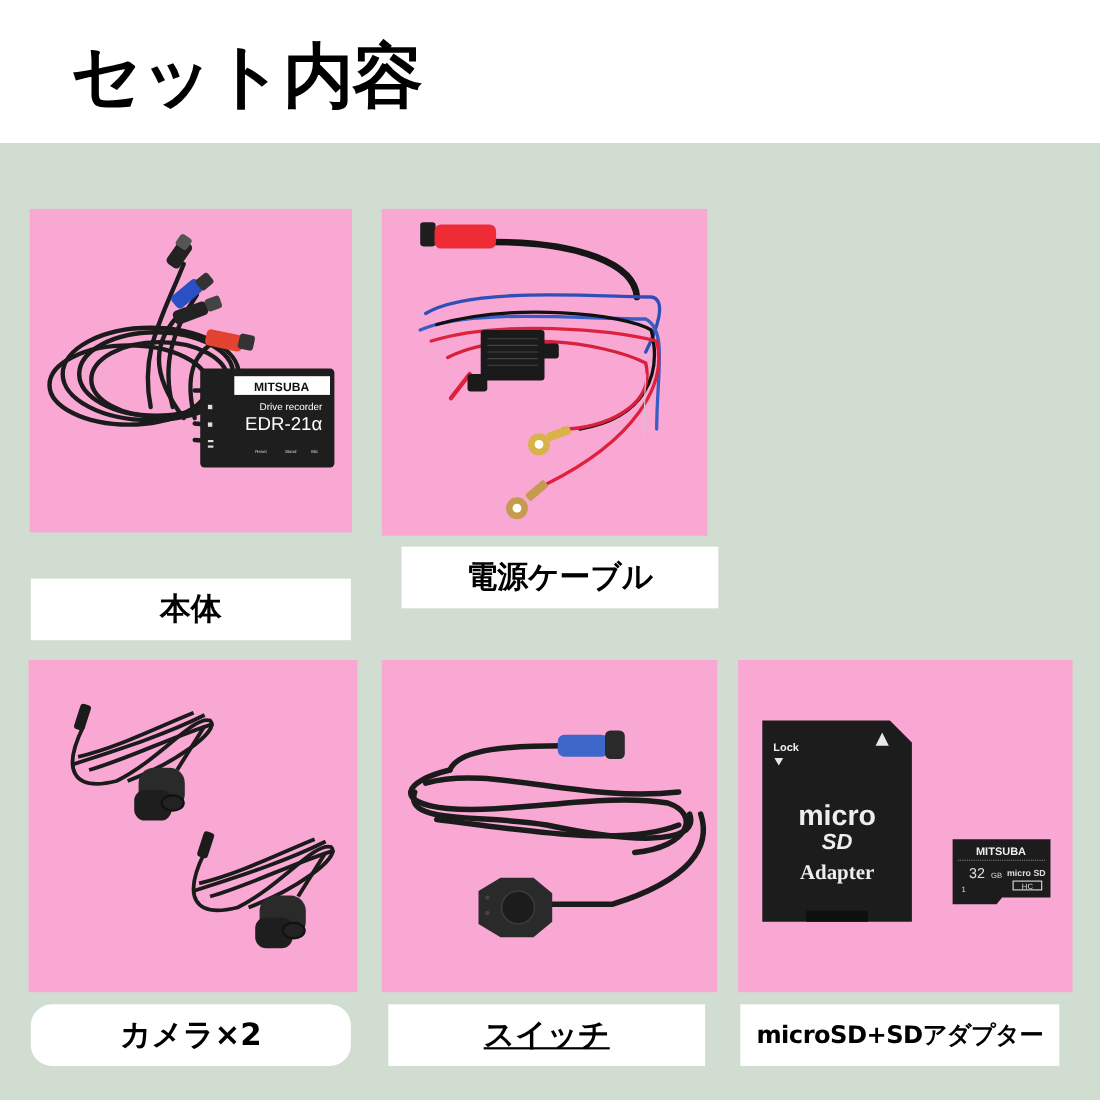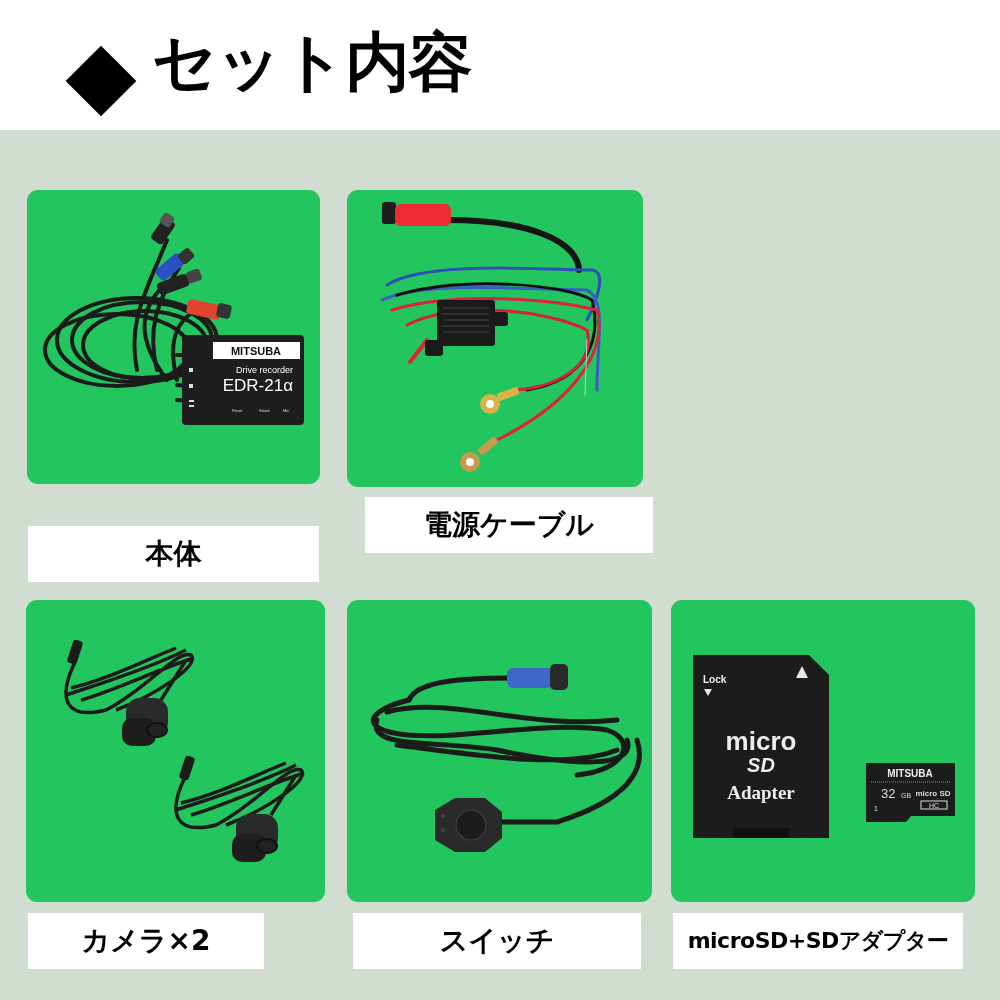--- a/index.html
+++ b/index.html
@@ -6,33 +6,34 @@
   body {
     width: 1000px; height: 1000px; position: relative; overflow: hidden;
     background: #ffffff;
     font-family: "DejaVu Sans", "Liberation Sans", sans-serif;
   }
   .header {
     position: absolute; left: 0; top: 0; width: 1000px; height: 130px; background: #ffffff;
   }
   .title {
     position: absolute; left: 64px; top: 26px; height: 80px;
-    display: flex; align-items: flex-end;
+    display: flex; align-items: center;
     font-size: 64px; font-weight: bold; color: #000; letter-spacing: -1px;
     white-space: nowrap;
+    flex-direction: column;
   }
   .title .diamond {
     display: inline-block; width: 50px; height: 50px; background: #000;
     transform: rotate(45deg); margin: 0 26px 0 12px;
   }
   .content {
     position: absolute; left: 0; top: 130px; width: 1000px; height: 870px; background: #d1ddd1;
   }
   .panel {
-    position: absolute; background: #22c55e; overflow: hidden; border-radius: 11px;
+    position: absolute; background: #f9a8d4; overflow: hidden;
   }
   .label {
     position: absolute; background: #ffffff;
     display: flex; align-items: center; justify-content: center;
     font-weight: bold; color: #000; font-size: 28px; white-space: nowrap;
   }
   .label.small { font-size: 22px; font-weight: bold; letter-spacing: -0.5px; }
   svg { display: block; }
 </style>
 </head>
@@ -166,21 +167,21 @@
         <path d="M155 203 C 190 195, 230 175, 260 163"></path>
         <path d="M270 175 L 245 215"></path>
       </g>
       <rect x="156" y="156" width="10" height="24" rx="3" fill="#1b1b1b" transform="rotate(18 161 168)"></rect>
       <rect x="210" y="214" width="42" height="38" rx="14" fill="#2a2a2a"></rect>
       <rect x="206" y="234" width="34" height="28" rx="10" fill="#1e1e1e"></rect>
       <ellipse cx="241" cy="246" rx="10" ry="7" fill="#222" stroke="#111" stroke-width="2"></ellipse>
     </g>
   </svg>
 </div>
-<div class="label" style="left:28px; top:913px; width:236px; height:56px;">カメラ×2</div>
+<div class="label" style="left:28px; top:913px; width:291px; height:56px;border-radius:19px;">カメラ×2</div>
 
 <div class="panel" style="left:347px; top:600px; width:305px; height:302px;">
   <svg width="305" height="302" viewBox="0 0 305 302">
     <g fill="none" stroke="#1b1b1b" stroke-width="5" stroke-linecap="round">
       <path d="M165 78 C 120 78, 70 80, 62 100"></path>
       <path d="M62 100 C 20 110, 10 130, 60 135 C 120 140, 200 120, 260 130 C 290 140, 280 170, 230 175"></path>
       <path d="M30 120 C 20 150, 90 140, 150 150 C 220 165, 290 170, 280 140"></path>
       <path d="M40 112 C 100 95, 180 130, 270 120"></path>
       <path d="M50 145 C 130 155, 220 170, 270 150"></path>
       <path d="M290 140 C 300 170, 280 200, 210 222 L 150 222"></path>
@@ -188,21 +189,21 @@
     <rect x="160" y="68" width="46" height="20" rx="6" fill="#3d67c9"></rect>
     <rect x="203" y="64" width="18" height="26" rx="5" fill="#2a2a2a"></rect>
     <g>
       <path d="M88 210 L 108 198 L 138 198 L 155 212 L 155 238 L 138 252 L 108 252 L 88 240 Z" fill="#2a2a2a"></path>
       <circle cx="124" cy="225" r="15" fill="#1c1c1c" stroke="#3a3a3a" stroke-width="1.5"></circle>
       <circle cx="96" cy="216" r="2" fill="#444"></circle>
       <circle cx="96" cy="230" r="2" fill="#444"></circle>
     </g>
   </svg>
 </div>
-<div class="label" style="left:353px; top:913px; width:288px; height:56px;">スイッチ</div>
+<div class="label" style="left:353px; top:913px; width:288px; height:56px;text-decoration:underline;">スイッチ</div>
 
 <div class="panel" style="left:671px; top:600px; width:304px; height:302px;">
   <svg width="304" height="302" viewBox="0 0 304 302">
     <g>
       <path d="M22 55 L 138 55 L 158 75 L 158 238 L 22 238 Z" fill="#1c1c1c"></path>
       <path d="M62 228 L 118 228 L 118 238 L 62 238 Z" fill="#0f0f0f"></path>
       <polygon points="131,66 137,78 125,78" fill="#e8e8e8"></polygon>
       <text x="32" y="83" font-family="Liberation Sans, sans-serif" font-weight="bold" font-size="10" fill="#eee">Lock</text>
       <polygon points="33,89 41,89 37,96" fill="#e8e8e8"></polygon>
       <text x="90" y="150" text-anchor="middle" font-family="Liberation Sans, sans-serif" font-weight="bold" font-size="26" fill="#eee">micro</text>

